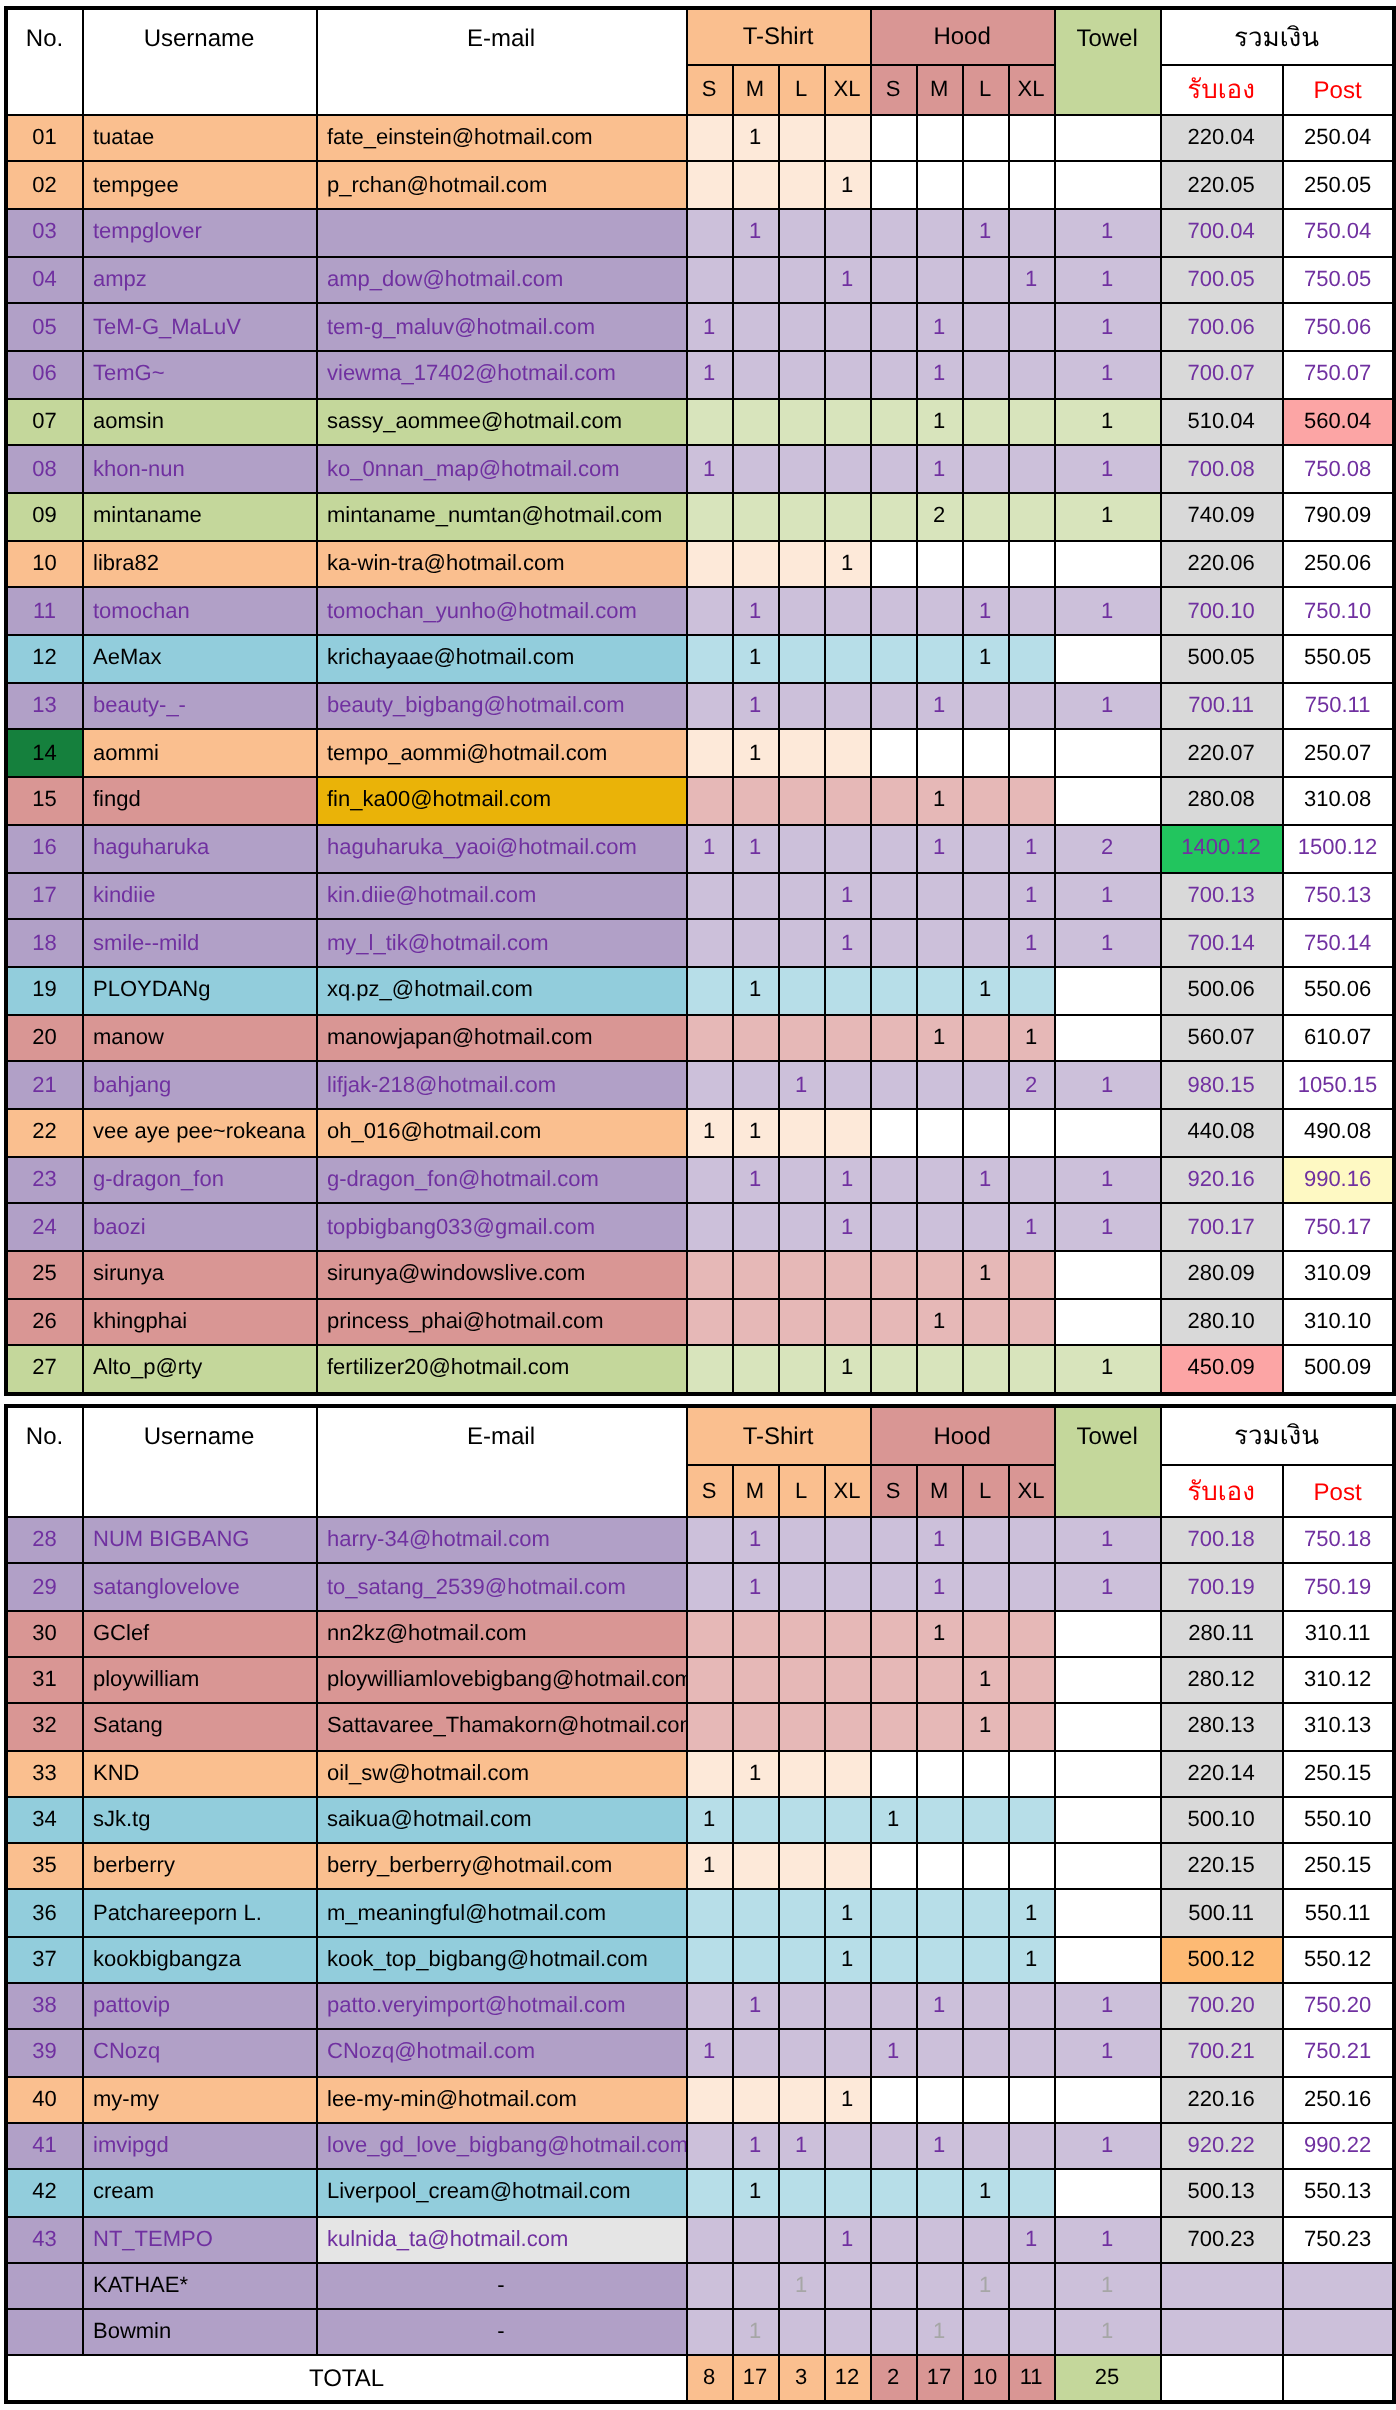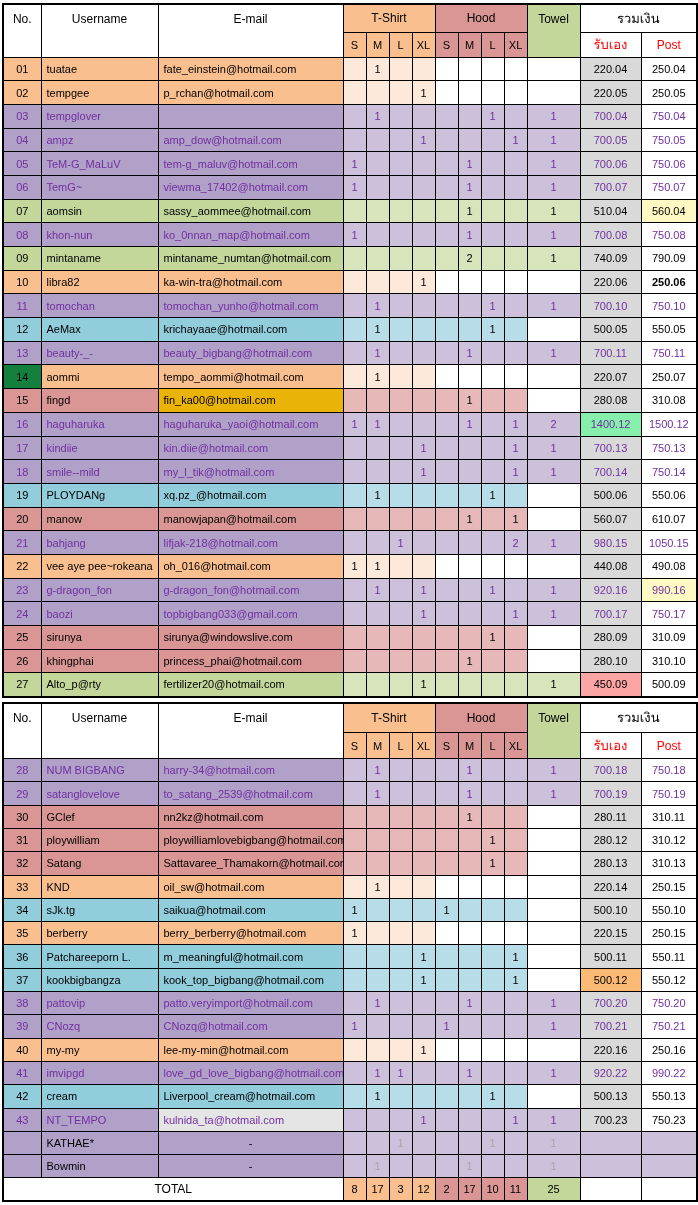--- a/index.html
+++ b/index.html
@@ -169,21 +169,21 @@
           <td style="background: rgb(216, 228, 188); color: rgb(0, 0, 0);"></td>
           <td style="background: rgb(216, 228, 188); color: rgb(0, 0, 0);"></td>
           <td style="background: rgb(216, 228, 188); color: rgb(0, 0, 0);"></td>
           <td style="background: rgb(216, 228, 188); color: rgb(0, 0, 0);"></td>
           <td style="background: rgb(216, 228, 188); color: rgb(0, 0, 0);"></td>
           <td style="background: rgb(216, 228, 188); color: rgb(0, 0, 0);">1</td>
           <td style="background: rgb(216, 228, 188); color: rgb(0, 0, 0);"></td>
           <td style="background: rgb(216, 228, 188); color: rgb(0, 0, 0);"></td>
           <td style="background: rgb(216, 228, 188); color: rgb(0, 0, 0);">1</td>
           <td style="background: rgb(217, 217, 217); color: rgb(0, 0, 0);">510.04</td>
-          <td style="background: #fef9c3; color: rgb(0, 0, 0);">560.04</td>
+          <td style="background: #fca5a5; color: rgb(0, 0, 0);">560.04</td>
         </tr>
         <tr>
           <td style="background: rgb(177, 160, 199); color: rgb(112, 48, 160);">08</td>
           <td class="cell-left" style="background: rgb(177, 160, 199); color: rgb(112, 48, 160);">khon-nun</td>
           <td class="cell-left" style="background: rgb(177, 160, 199); color: rgb(112, 48, 160);">ko_0nnan_map@hotmail.com</td>
           <td style="background: rgb(204, 192, 218); color: rgb(112, 48, 160);">1</td>
           <td style="background: rgb(204, 192, 218); color: rgb(112, 48, 160);"></td>
           <td style="background: rgb(204, 192, 218); color: rgb(112, 48, 160);"></td>
           <td style="background: rgb(204, 192, 218); color: rgb(112, 48, 160);"></td>
           <td style="background: rgb(204, 192, 218); color: rgb(112, 48, 160);"></td>
@@ -217,21 +217,21 @@
           <td style="background: rgb(253, 233, 217); color: rgb(0, 0, 0);"></td>
           <td style="background: rgb(253, 233, 217); color: rgb(0, 0, 0);"></td>
           <td style="background: rgb(253, 233, 217); color: rgb(0, 0, 0);"></td>
           <td style="background: rgb(253, 233, 217); color: rgb(0, 0, 0);">1</td>
           <td style="background: rgb(255, 255, 255); color: rgb(0, 0, 0);"></td>
           <td style="background: rgb(255, 255, 255); color: rgb(0, 0, 0);"></td>
           <td style="background: rgb(255, 255, 255); color: rgb(0, 0, 0);"></td>
           <td style="background: rgb(255, 255, 255); color: rgb(0, 0, 0);"></td>
           <td style="background: rgb(255, 255, 255); color: rgb(0, 0, 0);"></td>
           <td style="background: rgb(217, 217, 217); color: rgb(0, 0, 0);">220.06</td>
-          <td style="background: rgb(255, 255, 255); color: rgb(0, 0, 0); font-weight: bold;">250.06</td>
+          <td style="background: rgb(255, 255, 255); color: rgb(0, 0, 0);">250.06</td>
         </tr>
         <tr>
           <td style="background: rgb(177, 160, 199); color: rgb(112, 48, 160);">11</td>
           <td class="cell-left" style="background: rgb(177, 160, 199); color: rgb(112, 48, 160);">tomochan</td>
           <td class="cell-left" style="background: rgb(177, 160, 199); color: rgb(112, 48, 160);">tomochan_yunho@hotmail.com</td>
           <td style="background: rgb(204, 192, 218); color: rgb(112, 48, 160);"></td>
           <td style="background: rgb(204, 192, 218); color: rgb(112, 48, 160);">1</td>
           <td style="background: rgb(204, 192, 218); color: rgb(112, 48, 160);"></td>
           <td style="background: rgb(204, 192, 218); color: rgb(112, 48, 160);"></td>
           <td style="background: rgb(204, 192, 218); color: rgb(112, 48, 160);"></td>
@@ -312,21 +312,21 @@
           <td class="cell-left" style="background: rgb(177, 160, 199); color: rgb(112, 48, 160);">haguharuka_yaoi@hotmail.com</td>
           <td style="background: rgb(204, 192, 218); color: rgb(112, 48, 160);">1</td>
           <td style="background: rgb(204, 192, 218); color: rgb(112, 48, 160);">1</td>
           <td style="background: rgb(204, 192, 218); color: rgb(112, 48, 160);"></td>
           <td style="background: rgb(204, 192, 218); color: rgb(112, 48, 160);"></td>
           <td style="background: rgb(204, 192, 218); color: rgb(112, 48, 160);"></td>
           <td style="background: rgb(204, 192, 218); color: rgb(112, 48, 160);">1</td>
           <td style="background: rgb(204, 192, 218); color: rgb(112, 48, 160);"></td>
           <td style="background: rgb(204, 192, 218); color: rgb(112, 48, 160);">1</td>
           <td style="background: rgb(204, 192, 218); color: rgb(112, 48, 160);">2</td>
-          <td style="background: #86efac; color: rgb(112, 48, 160);">1400.12</td>
+          <td style="background: #22c55e; color: rgb(112, 48, 160);">1400.12</td>
           <td style="background: rgb(255, 255, 255); color: rgb(112, 48, 160);">1500.12</td>
         </tr>
         <tr>
           <td style="background: rgb(177, 160, 199); color: rgb(112, 48, 160);">17</td>
           <td class="cell-left" style="background: rgb(177, 160, 199); color: rgb(112, 48, 160);">kindiie</td>
           <td class="cell-left" style="background: rgb(177, 160, 199); color: rgb(112, 48, 160);">kin.diie@hotmail.com</td>
           <td style="background: rgb(204, 192, 218); color: rgb(112, 48, 160);"></td>
           <td style="background: rgb(204, 192, 218); color: rgb(112, 48, 160);"></td>
           <td style="background: rgb(204, 192, 218); color: rgb(112, 48, 160);"></td>
           <td style="background: rgb(204, 192, 218); color: rgb(112, 48, 160);">1</td>

